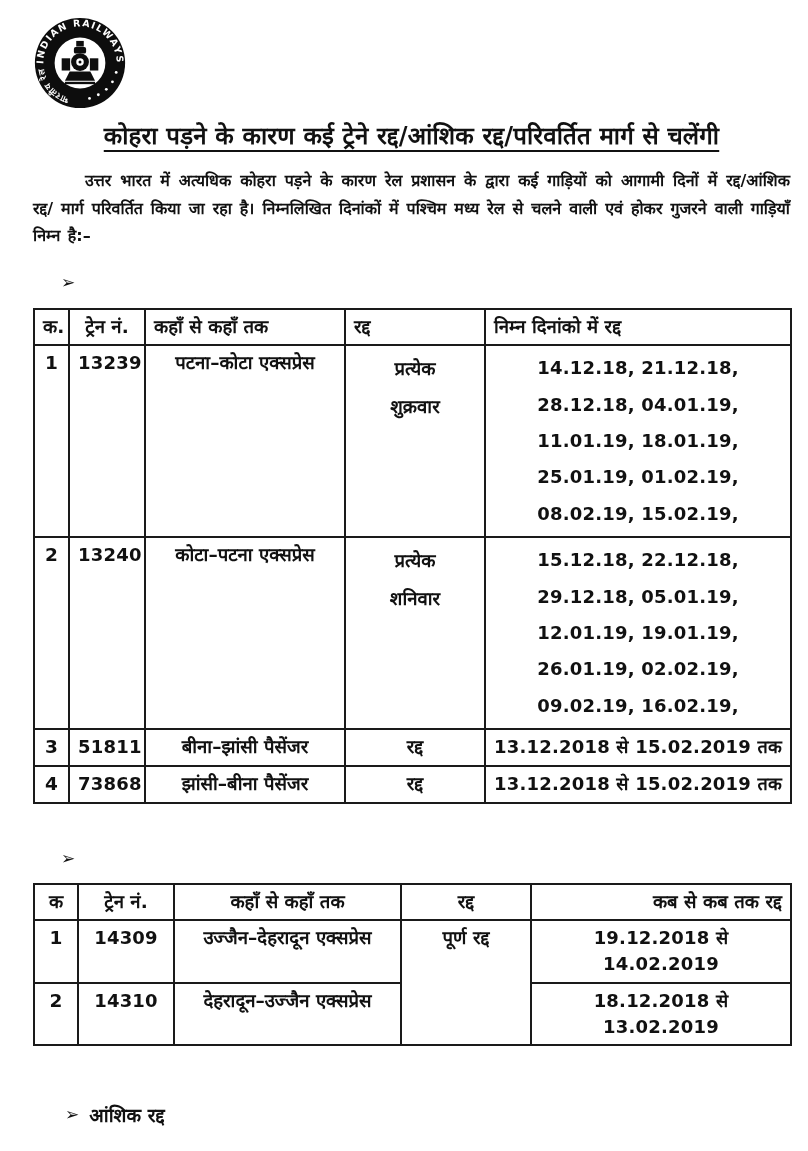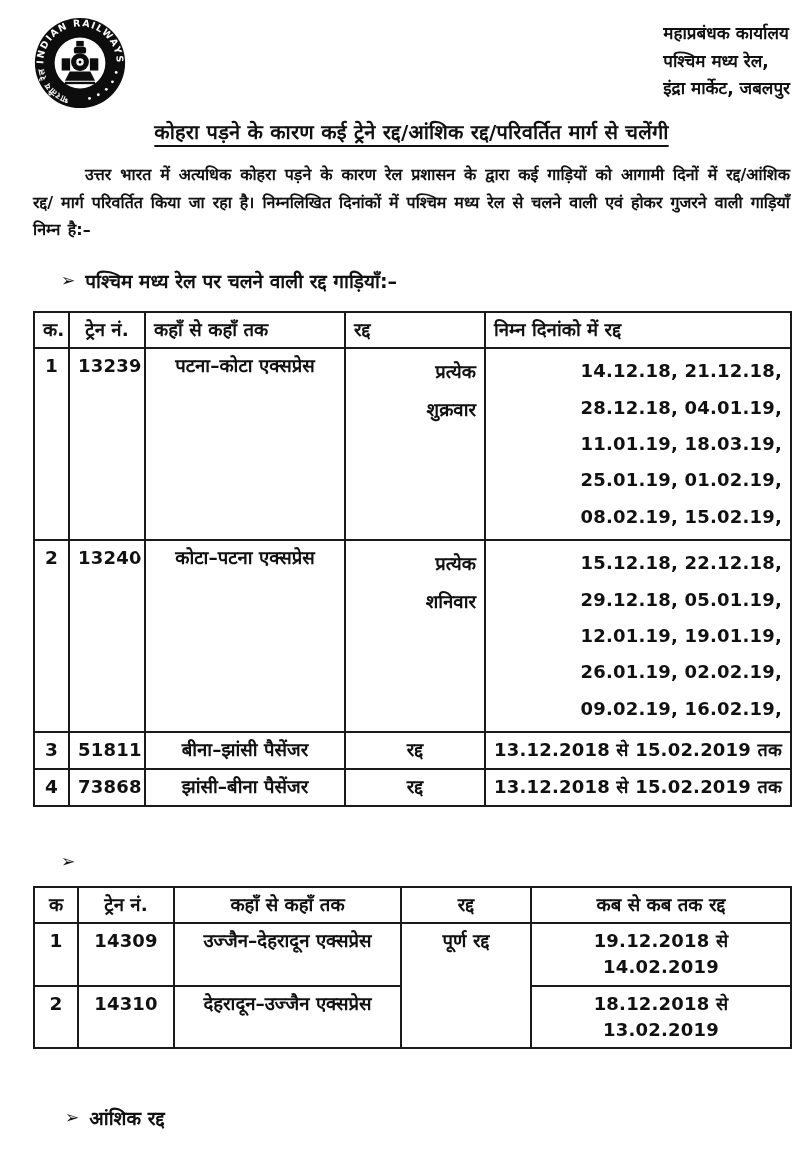--- a/index.html
+++ b/index.html
@@ -8,21 +8,21 @@
   .page {
     position:relative; width:808px; height:1151px; margin:0 auto;
     background:#fff; padding:14px 18px 0 33px; overflow:hidden;
   }
   
   .hdr { display:flex; align-items:flex-start; }
   .logo { width:94px; height:94px; margin-top:2px; flex:0 0 auto; }
   .office { margin-left:auto; text-align:left; font-size:17px; line-height:1.62; padding-top:6px; }
   
   .title {
-    margin-top:8px; text-align:center; font-size:20px; letter-spacing:.2px;
+    margin-top:8px; text-align:center; font-size:24px; letter-spacing:.2px;
     text-decoration:underline; text-decoration-thickness:2px;
     text-underline-offset:6px; text-decoration-skip-ink:none;
   }
   
   .intro {
     margin-top:16px; font-size:16px; line-height:1.72;
     text-align:justify; text-indent:52px; word-spacing:2px;
   }
   
   .bullet { font-size:19px; margin-left:28px; display:flex; align-items:center; gap:10px; }
@@ -32,26 +32,26 @@
   .arrow { font-size:17px; line-height:1; }
   
   table { border-collapse:collapse; table-layout:fixed; width:757px; margin-top:17px; }
   .t2 { margin-top:16px; }
   th,td {
     border:2px solid #1a1a1a; font-size:18.5px; font-weight:bold;
     padding:4px 8px; vertical-align:top; white-space:pre-line;
     text-align:center; line-height:1.45; overflow:hidden;
   }
   th { font-weight:bold; height:34px; }
-  .al { text-align:center;margin-top:8px; }
+  .al { text-align:right;margin-top:8px; }
   .t1 th:nth-child(3), .t1 th:nth-child(4), .t1 th:nth-child(5) { text-align:left; }
   .tall td { height:92px; }
-  .tall .lh2 { line-height:2.02;text-align:right; }
+  .tall .lh2 { line-height:2.02; }
   .short td { height:33px; }
-  .num { font-size:18px; letter-spacing:.2px;border-radius:28px; }
+  .num { font-size:18px; letter-spacing:.2px; }
   .t2 td { height:31px; }
   .t2 .span-cell { vertical-align:top;text-align:center; }
 </style>
 </head>
 <body>
 
 <div class="page">
 
   <div class="hdr">
     <svg class="logo" viewBox="0 0 100 100" aria-hidden="true">
@@ -79,34 +79,28 @@
         <rect x="43.5" y="33" width="13" height="7" rx="2"></rect>
         <circle cx="50" cy="49" r="9.5"></circle>
         <circle cx="50" cy="49" r="4" fill="#ffffff"></circle>
         <circle cx="50" cy="49" r="1.6"></circle>
         <rect x="30.5" y="45" width="9" height="13"></rect>
         <rect x="60.5" y="45" width="9" height="13"></rect>
         <polygon points="39,59 61,59 66,69 34,69"></polygon>
         <rect x="34" y="70" width="32" height="2.5"></rect>
       </g>
     </svg>
-    <div class="office">
-      <div>महाप्रबंधक कार्यालय</div>
-      <div>पश्चिम मध्य रेल,</div>
-      <div>इंद्रा मार्केट, जबलपुर</div>
-    </div>
   </div>
 
   <div class="title">कोहरा पड़ने के कारण कई ट्रेने रद्द/आंशिक रद्द/परिवर्तित मार्ग से चलेंगी</div>
 
   <p class="intro">उत्तर भारत में अत्यधिक कोहरा पड़ने के कारण रेल प्रशासन के द्वारा कई गाड़ियों को आगामी दिनों में रद्द/आंशिक रद्द/ मार्ग परिवर्तित किया जा रहा है। निम्नलिखित दिनांकों में पश्चिम मध्य रेल से चलने वाली एवं होकर गुजरने वाली गाड़ियाँ निम्न है:–</p>
 
   <div class="bullet b1">
     <span class="arrow">➢</span>
-    <span>पश्चिम मध्य रेल पर चलने वाली रद्द गाड़ियाँ:–</span>
   </div>
 
   <table class="t1">
     <colgroup>
         <col style="width:35px">
         <col style="width:76px">
         <col style="width:200px">
         <col style="width:140px">
         <col style="width:306px">
       </colgroup>
@@ -118,21 +112,21 @@
       <th>रद्द</th>
       <th>निम्न दिनांको में रद्द</th>
     </tr>
     <tr class="tall">
       <td>1</td>
       <td class="num">13239</td>
       <td>पटना–कोटा एक्सप्रेस</td>
       <td class="lh2">प्रत्येक
 शुक्रवार</td>
       <td class="num lh2">14.12.18, 21.12.18, 28.12.18, 04.01.19,
-11.01.19, 18.03.19, 25.01.19, 01.02.19,
+11.01.19, 18.01.19, 25.01.19, 01.02.19,
 08.02.19, 15.02.19,</td>
     </tr>
     <tr class="tall">
       <td>2</td>
       <td class="num">13240</td>
       <td>कोटा–पटना एक्सप्रेस</td>
       <td class="lh2">प्रत्येक
 शनिवार</td>
       <td class="num lh2">15.12.18, 22.12.18, 29.12.18, 05.01.19,
 12.01.19, 19.01.19, 26.01.19, 02.02.19,

